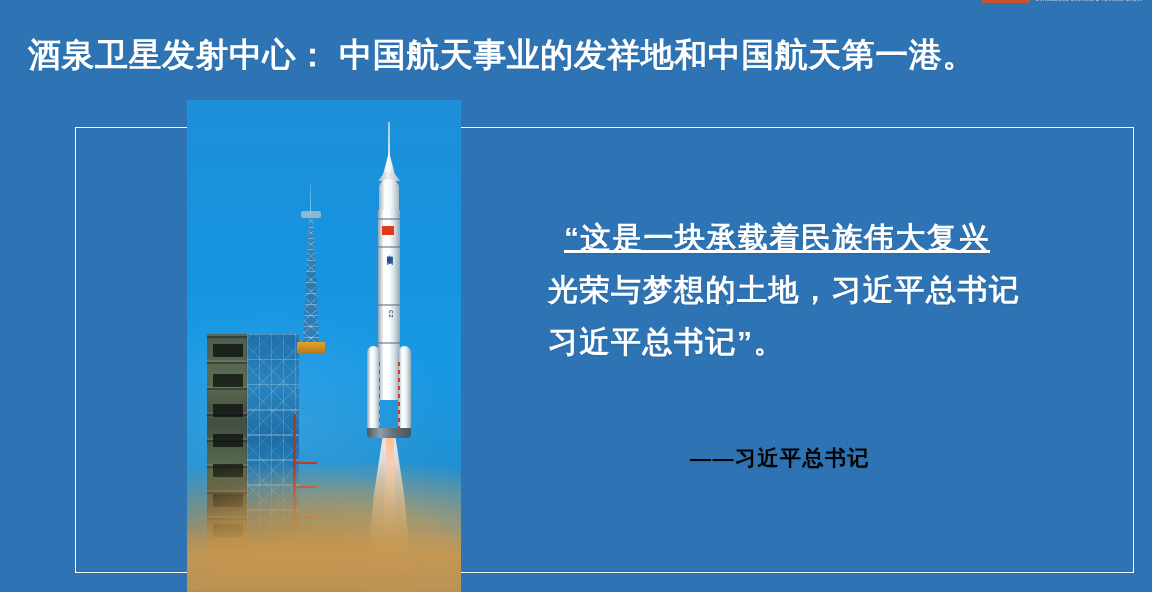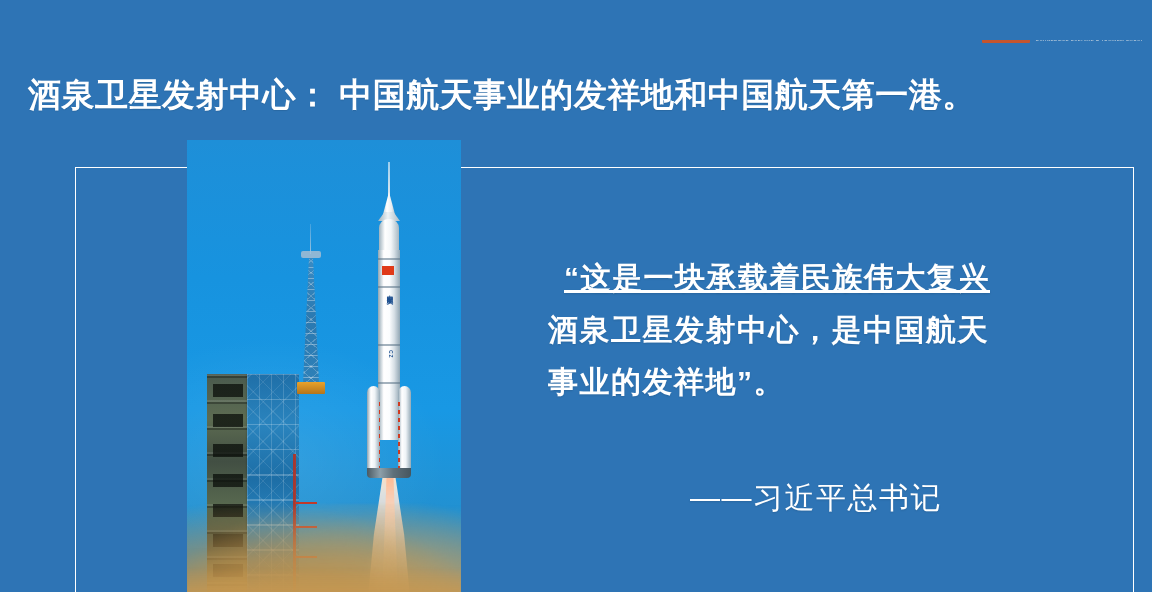--- a/index.html
+++ b/index.html
@@ -3,21 +3,21 @@
 <meta charset="utf-8">
 <title>酒泉卫星发射中心</title>
 <style>
   html,body{margin:0;padding:0;}
   body{
     width:1152px;height:592px;overflow:hidden;
     background:#2e74b5;
     font-family:"Liberation Sans","DejaVu Sans",sans-serif;
     position:relative;
   }
-  .slide{position:absolute;inset:0;background:#2e74b5;overflow:hidden;margin-top:40px;}
+  .slide{position:absolute;inset:0;background:#2e74b5;overflow:hidden;}
 
   
   .logo-strip{
     position:absolute;top:-9px;right:8px;height:16px;
     display:flex;align-items:center;gap:6px;
   }
   .logo-bar{width:48px;height:7px;background:#c4552e;border-radius:1px;}
   .logo-text{
     font-size:4.5px;letter-spacing:.35px;color:#b9ccdd;
     white-space:nowrap;font-weight:700;
@@ -241,21 +241,21 @@
     position:absolute;left:548px;top:212px;width:470px;
   }
   .quote-line{
     font-size:30px;line-height:52px;font-weight:700;color:#ffffff;
     letter-spacing:1.5px;white-space:nowrap;
     text-shadow:0 1px 2px rgba(0,0,0,.12);
   }
   .quote-line.l1{text-indent:16px;text-decoration:underline;}
   .attribution{
     position:absolute;left:690px;top:436px;
-    font-size:30px;line-height:44px;font-weight:400;color:#ffffff;
+    font-size:21px;line-height:44px;font-weight:700;color:#000000;
     letter-spacing:1.5px;white-space:nowrap;
     text-shadow:0 1px 2px rgba(0,0,0,.12);
   }
 </style>
 </head>
 <body>
 
 <div class="slide">
 
   <div class="logo-strip">
@@ -310,19 +310,19 @@
       <div class="r-boost-stripe" style="left:33px"></div>
       <div class="r-nozzles"></div>
     </div>
 
     <div class="ground-smoke"></div>
     <div class="ground-smoke2"></div>
   </div>
 
   <div class="quote">
     <div class="quote-line l1">“这是一块承载着民族伟大复兴</div>
-    <div class="quote-line">酒泉卫星发射中心，是中国航天</div>
-    <div class="quote-line">事业的发祥地”。</div>
+    <div class="quote-line">光荣与梦想的土地，习近平总书记</div>
+    <div class="quote-line">习近平总书记”。</div>
   </div>
 
   <div class="attribution">——习近平总书记</div>
 
 </div>
 
 </body></html>

